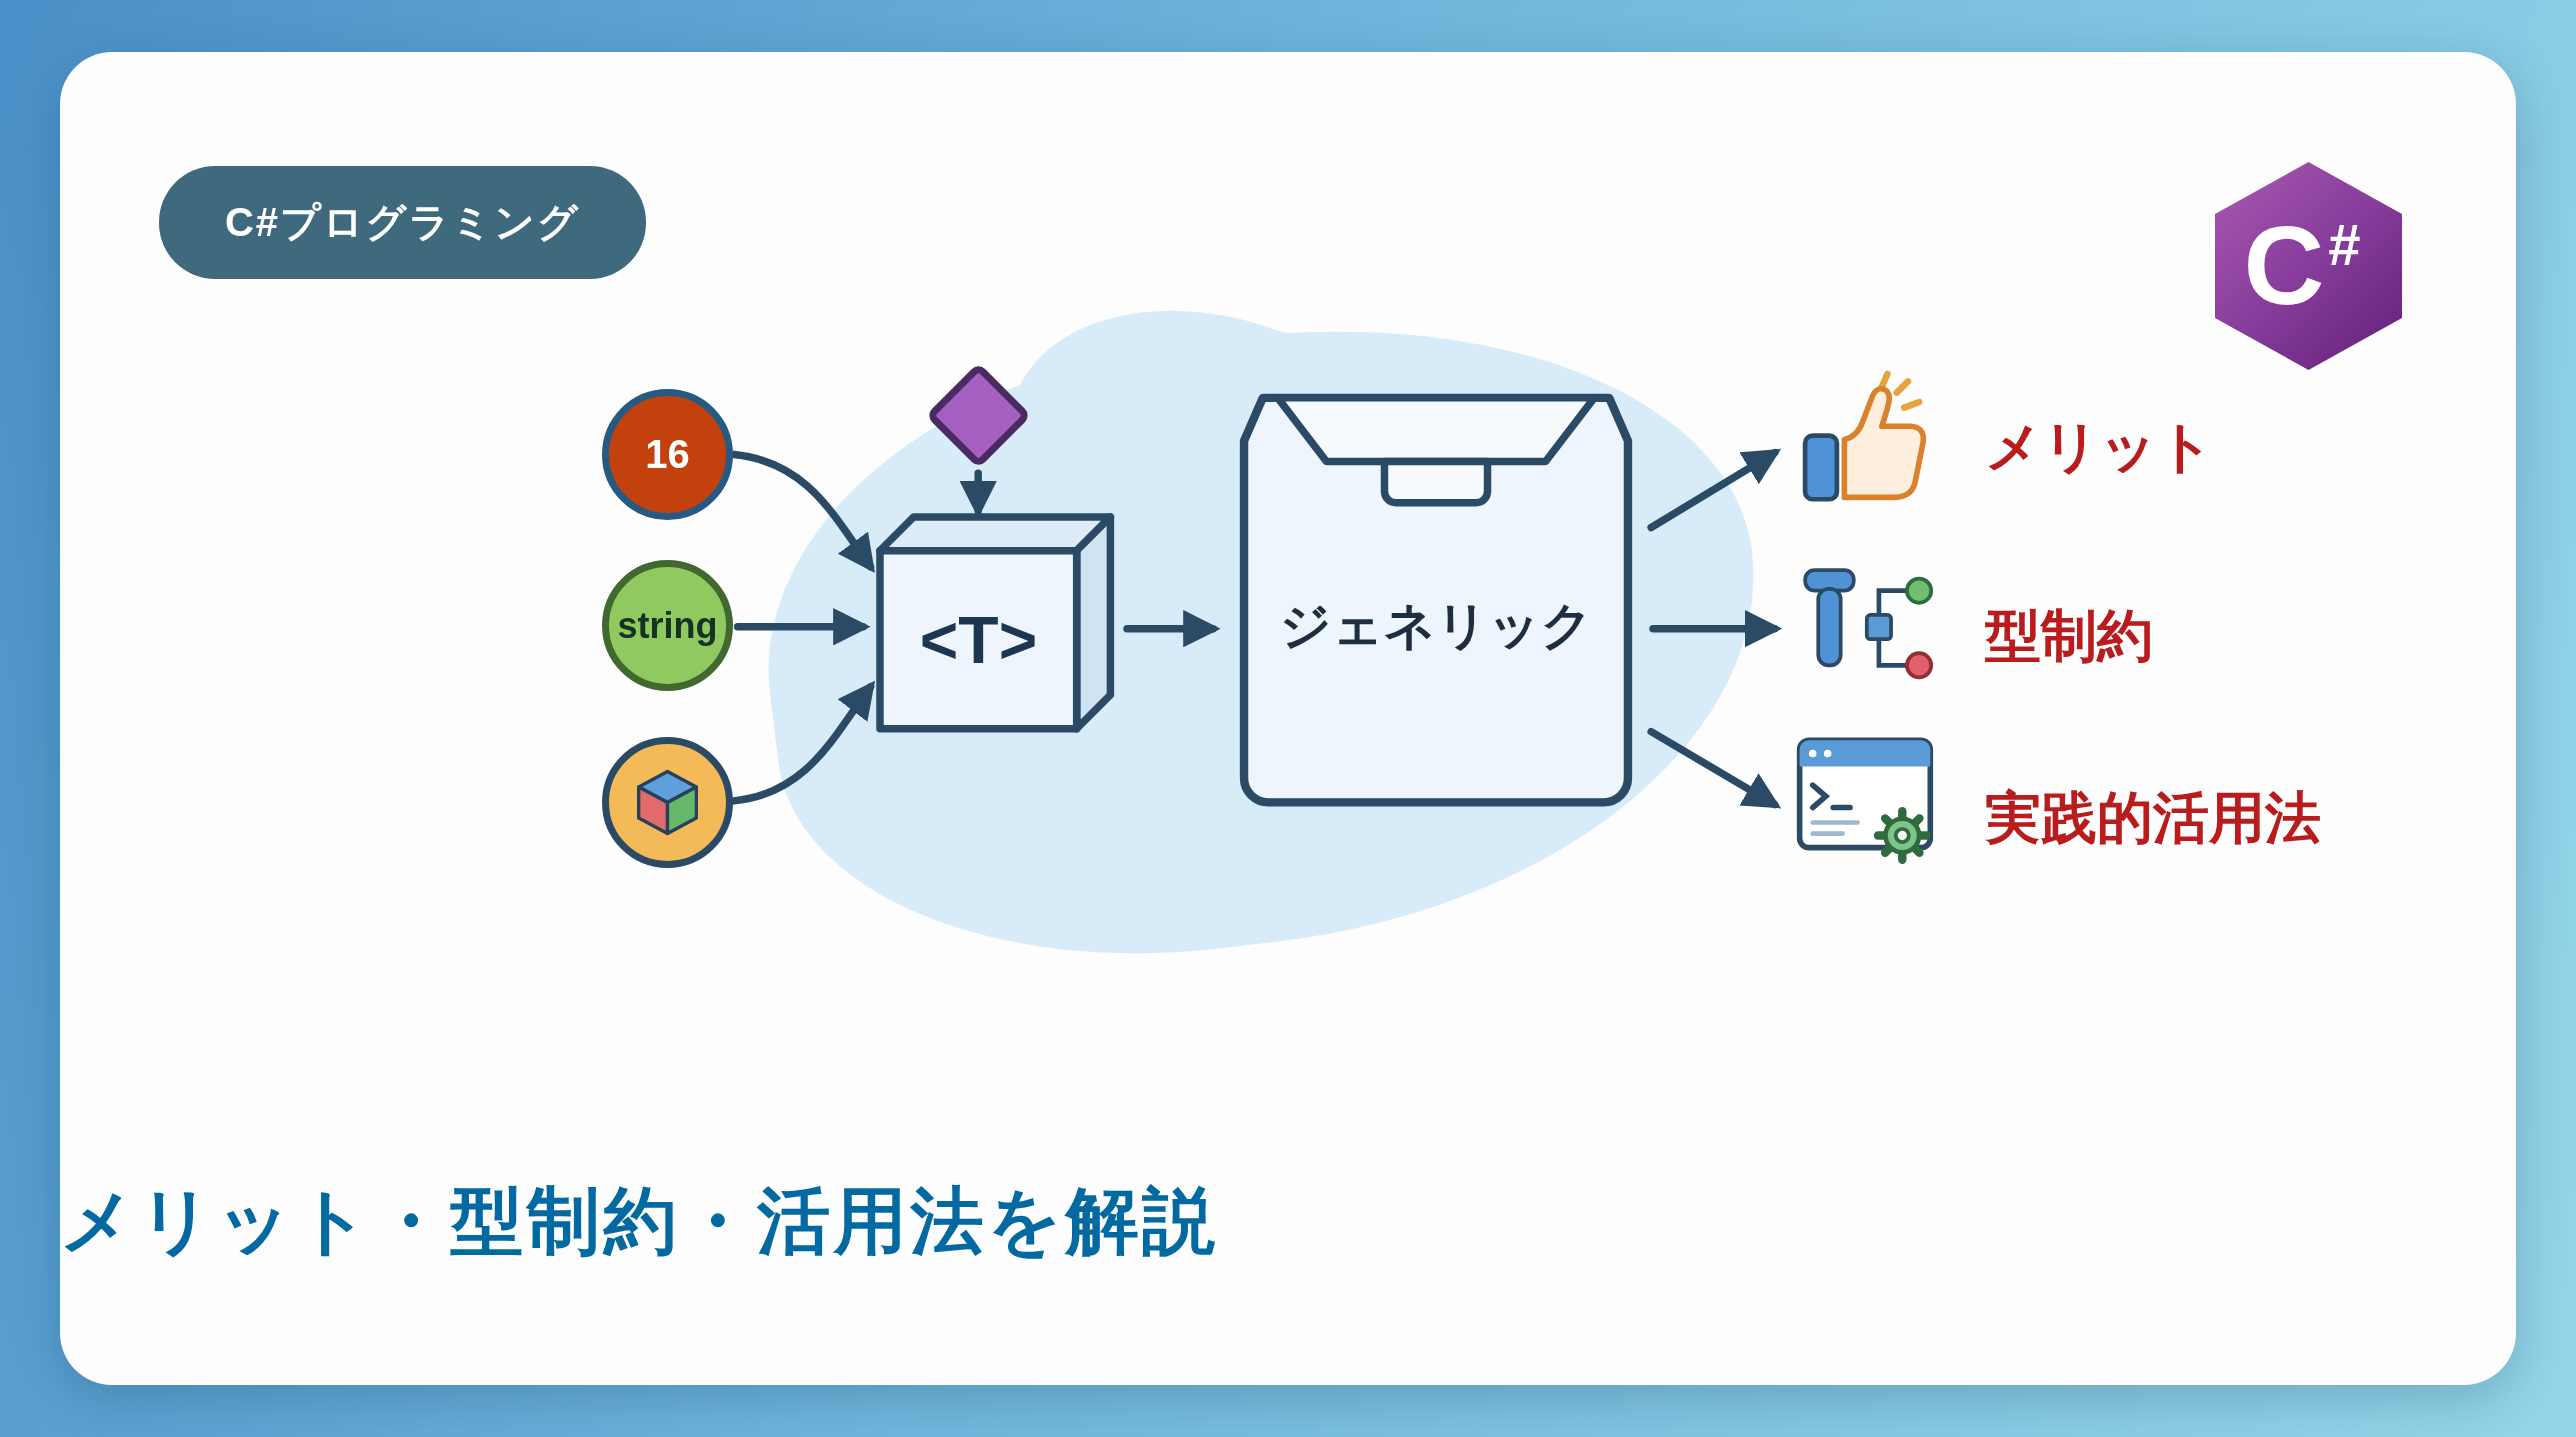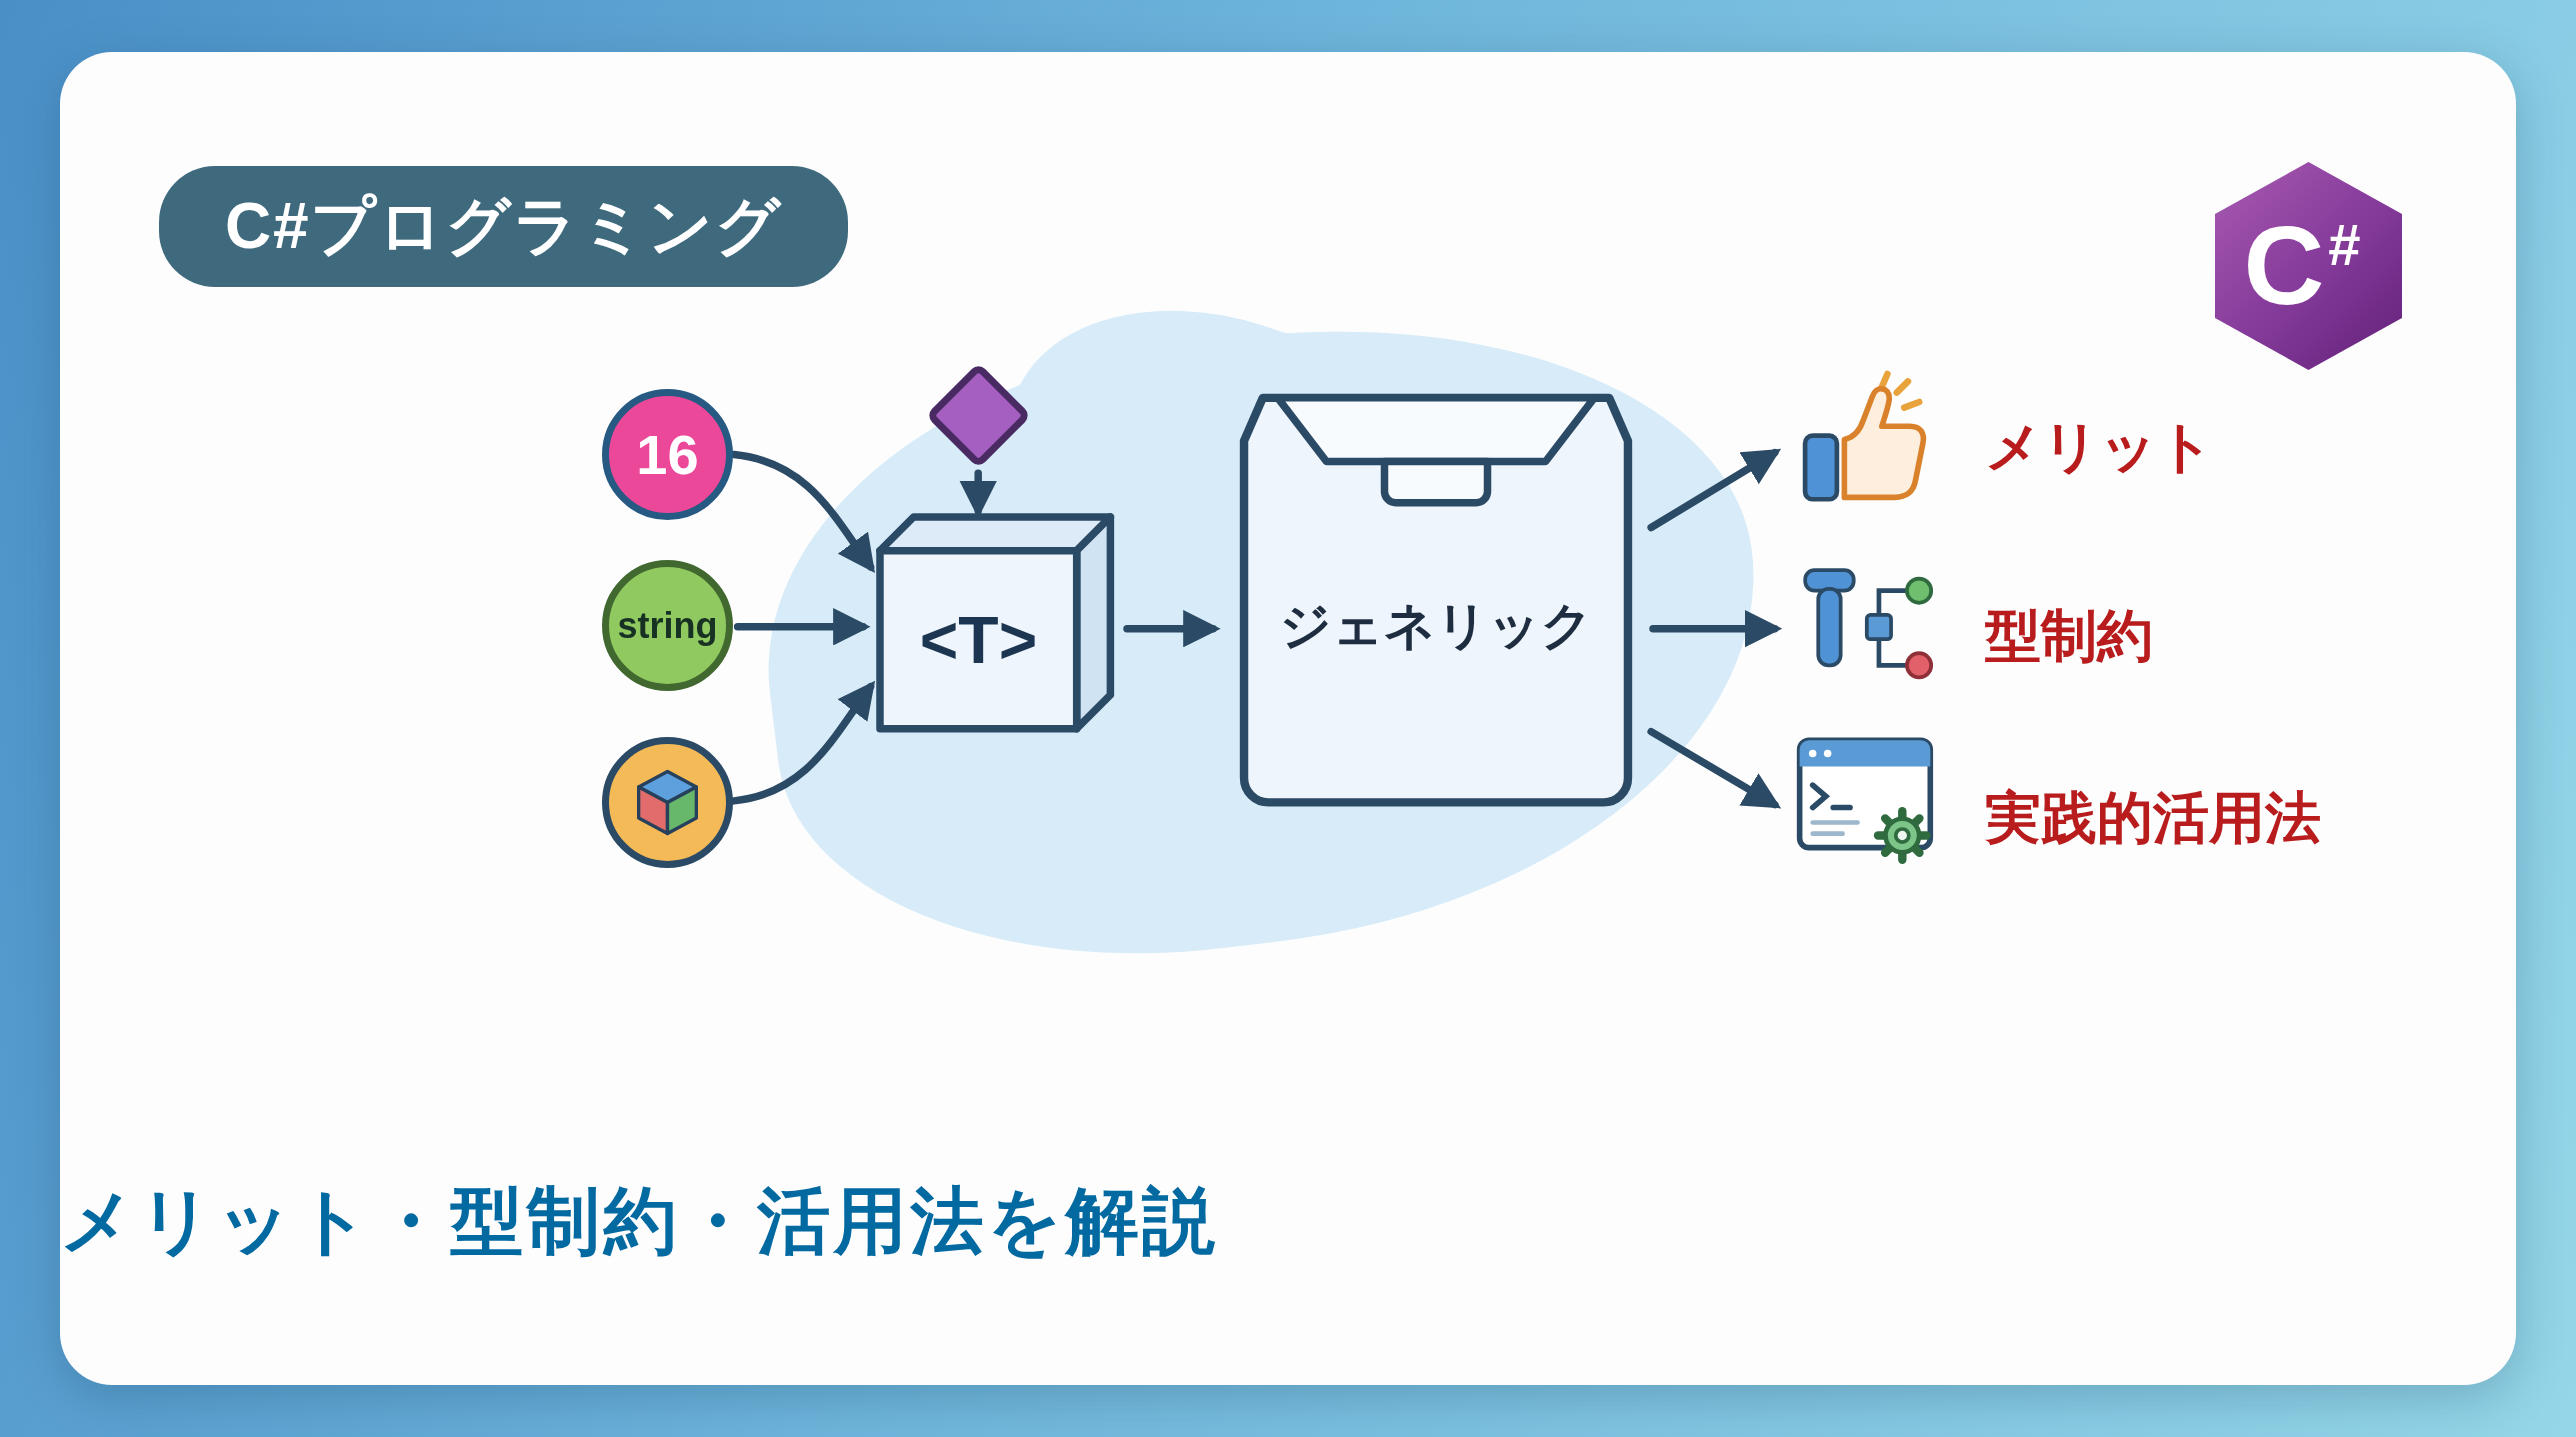--- a/index.html
+++ b/index.html
@@ -12,22 +12,22 @@
   .card{
     position:absolute; left:60px; top:52px; width:2456px; height:1333px;
     background:#fdfdfe; border-radius:52px;
     box-shadow:0 13px 47px rgba(20,60,90,.25);
     overflow:hidden;
   }
   
   .badge{
     position:absolute; left:99px; top:114px;
     background:#3f6a7d; color:#ffffff;
-    border-radius:56px; padding:17px 66px;
-    font-size:64px; font-weight:bold; letter-spacing:1.9px;
+    border-radius:56px; padding:29px 66px;
+    font-size:40px; font-weight:bold; letter-spacing:1.9px;
   }
   
   .logo{
     position:absolute; left:2155px; top:110px; width:187px; height:208px;
     clip-path:polygon(50% 0%,100% 25%,100% 75%,50% 100%,0% 75%,0% 25%);
     background:linear-gradient(135deg,#a85bb0 0%,#8a3f9e 45%,#62207a 100%);
     display:flex; align-items:center; justify-content:center; color:#fff;
   }
   .logo-c{ font-size:112px; font-weight:bold; line-height:1; margin-left:-13px;}
   .logo-sharp{ font-size:58px; font-weight:bold; line-height:1; margin-top:-43px; margin-left:3.7px;}
@@ -36,21 +36,21 @@
   .blob{ position:absolute; background:#d7ecf8; }
   .blob1{ left:707px; top:285px; width:992px; height:604px;
     border-radius:48% 52% 55% 45% / 52% 48% 58% 42%; transform:rotate(-7deg); }
   .blob2{ left:945px; top:270px; width:449px; height:281px;
     border-radius:50% 50% 45% 55% / 55% 45% 50% 50%; transform:rotate(18deg); }
   svg.arrows{ position:absolute; left:0; top:0; width:2456px; height:1333px; pointer-events:none; }
   .circle{
     position:absolute; width:131px; height:131px; border-radius:50%;
     display:flex; align-items:center; justify-content:center; font-weight:bold;
   }
-  .circle-int{ left:542px; top:337px; background:#ec4899; border:7.5px solid #275a83; color:#ffffff; font-size:56px;}
+  .circle-int{ left:542px; top:337px; background:#c2410c; border:7.5px solid #275a83; color:#ffffff; font-size:40px;}
   .circle-string{ left:542px; top:508px; background:#90c95f; border:7.5px solid #40682f; color:#173123; font-size:36px;}
   .circle-object{ left:542px; top:685px; background:#f4ba58; border:7.5px solid #2b4a66;}
   .diamond{
     position:absolute; left:881px; top:326px; width:75px; height:75px;
     background:#a55fc0; border:7.5px solid #4a2a63; border-radius:9.4px;
     transform:rotate(45deg);
   }
   .tbox{ position:absolute; left:805px; top:435px; width:281px; height:281px;}
   .tbox-label{
     position:absolute; left:820px; top:499px; width:197px; height:178px;

